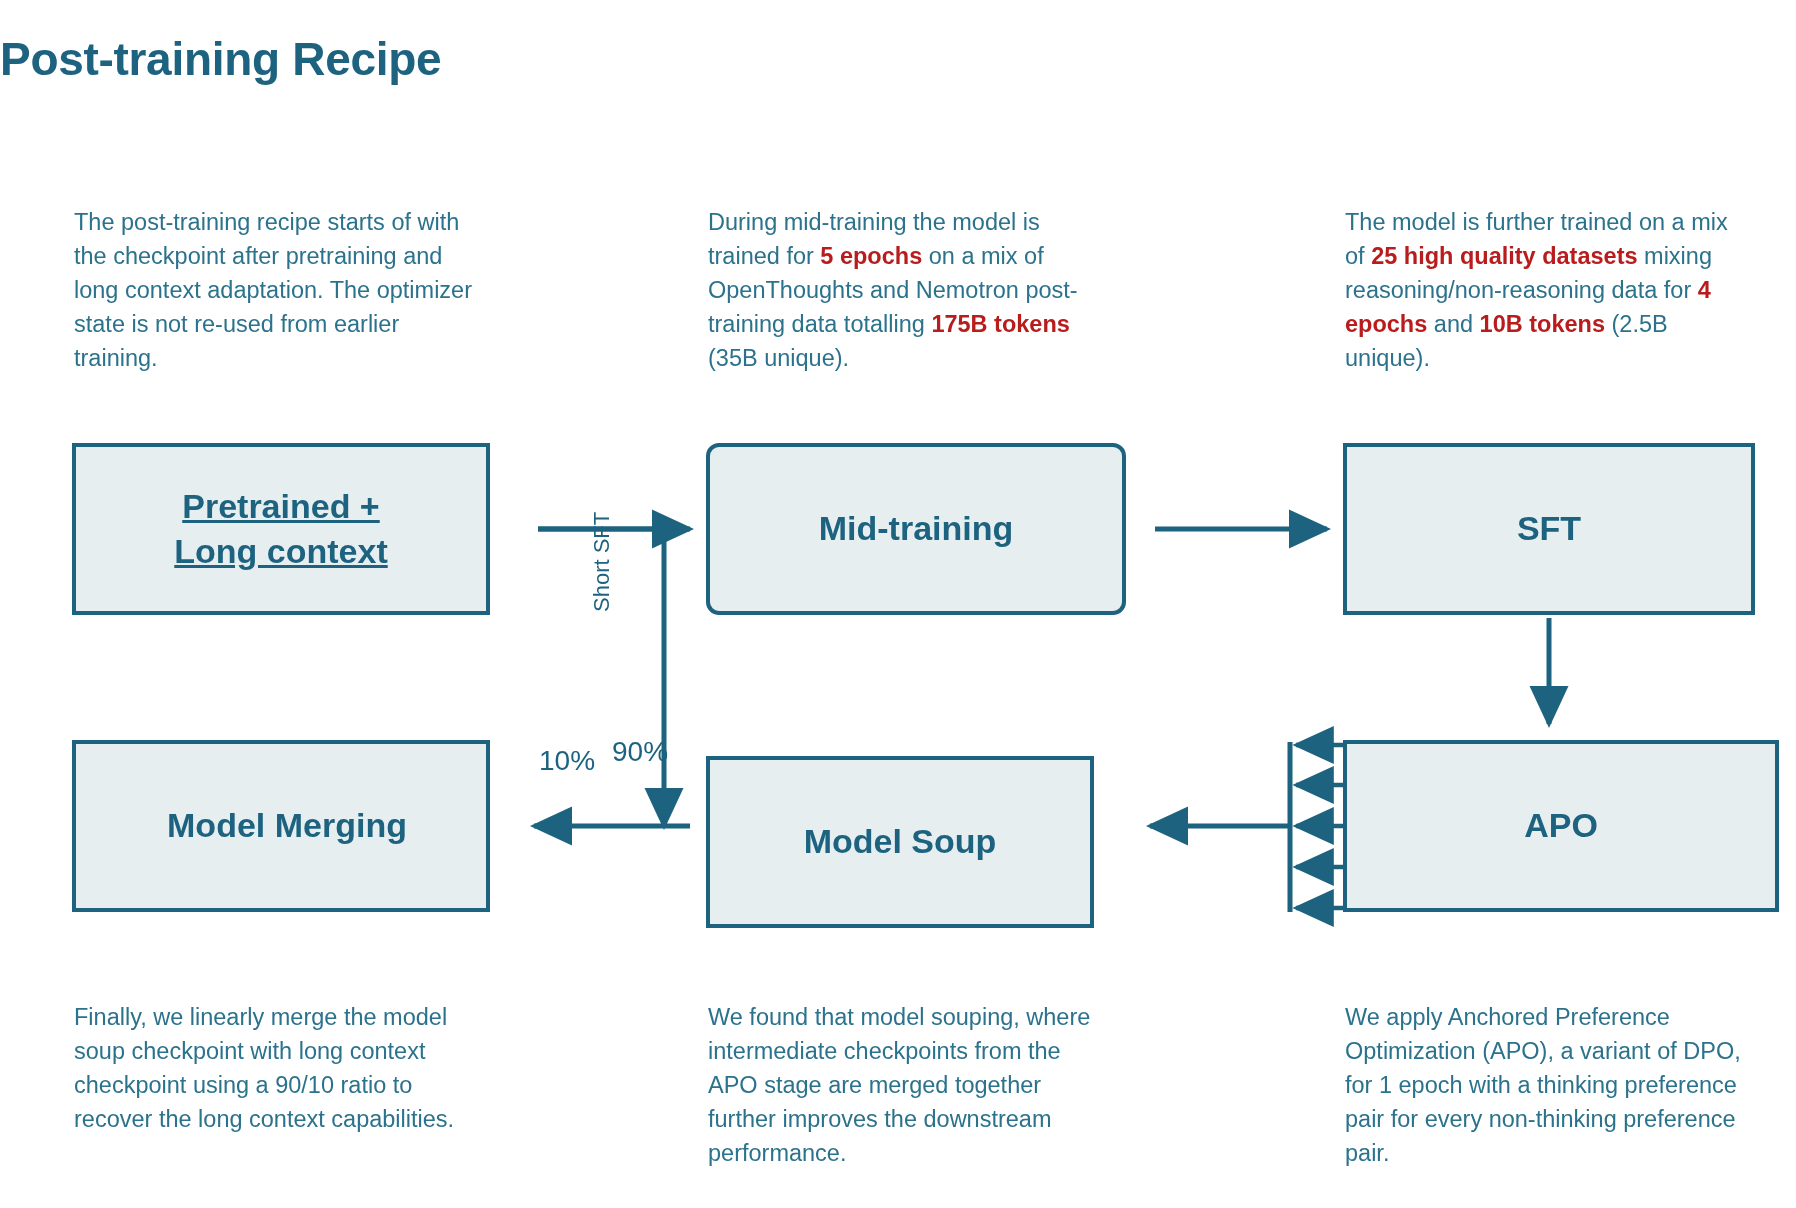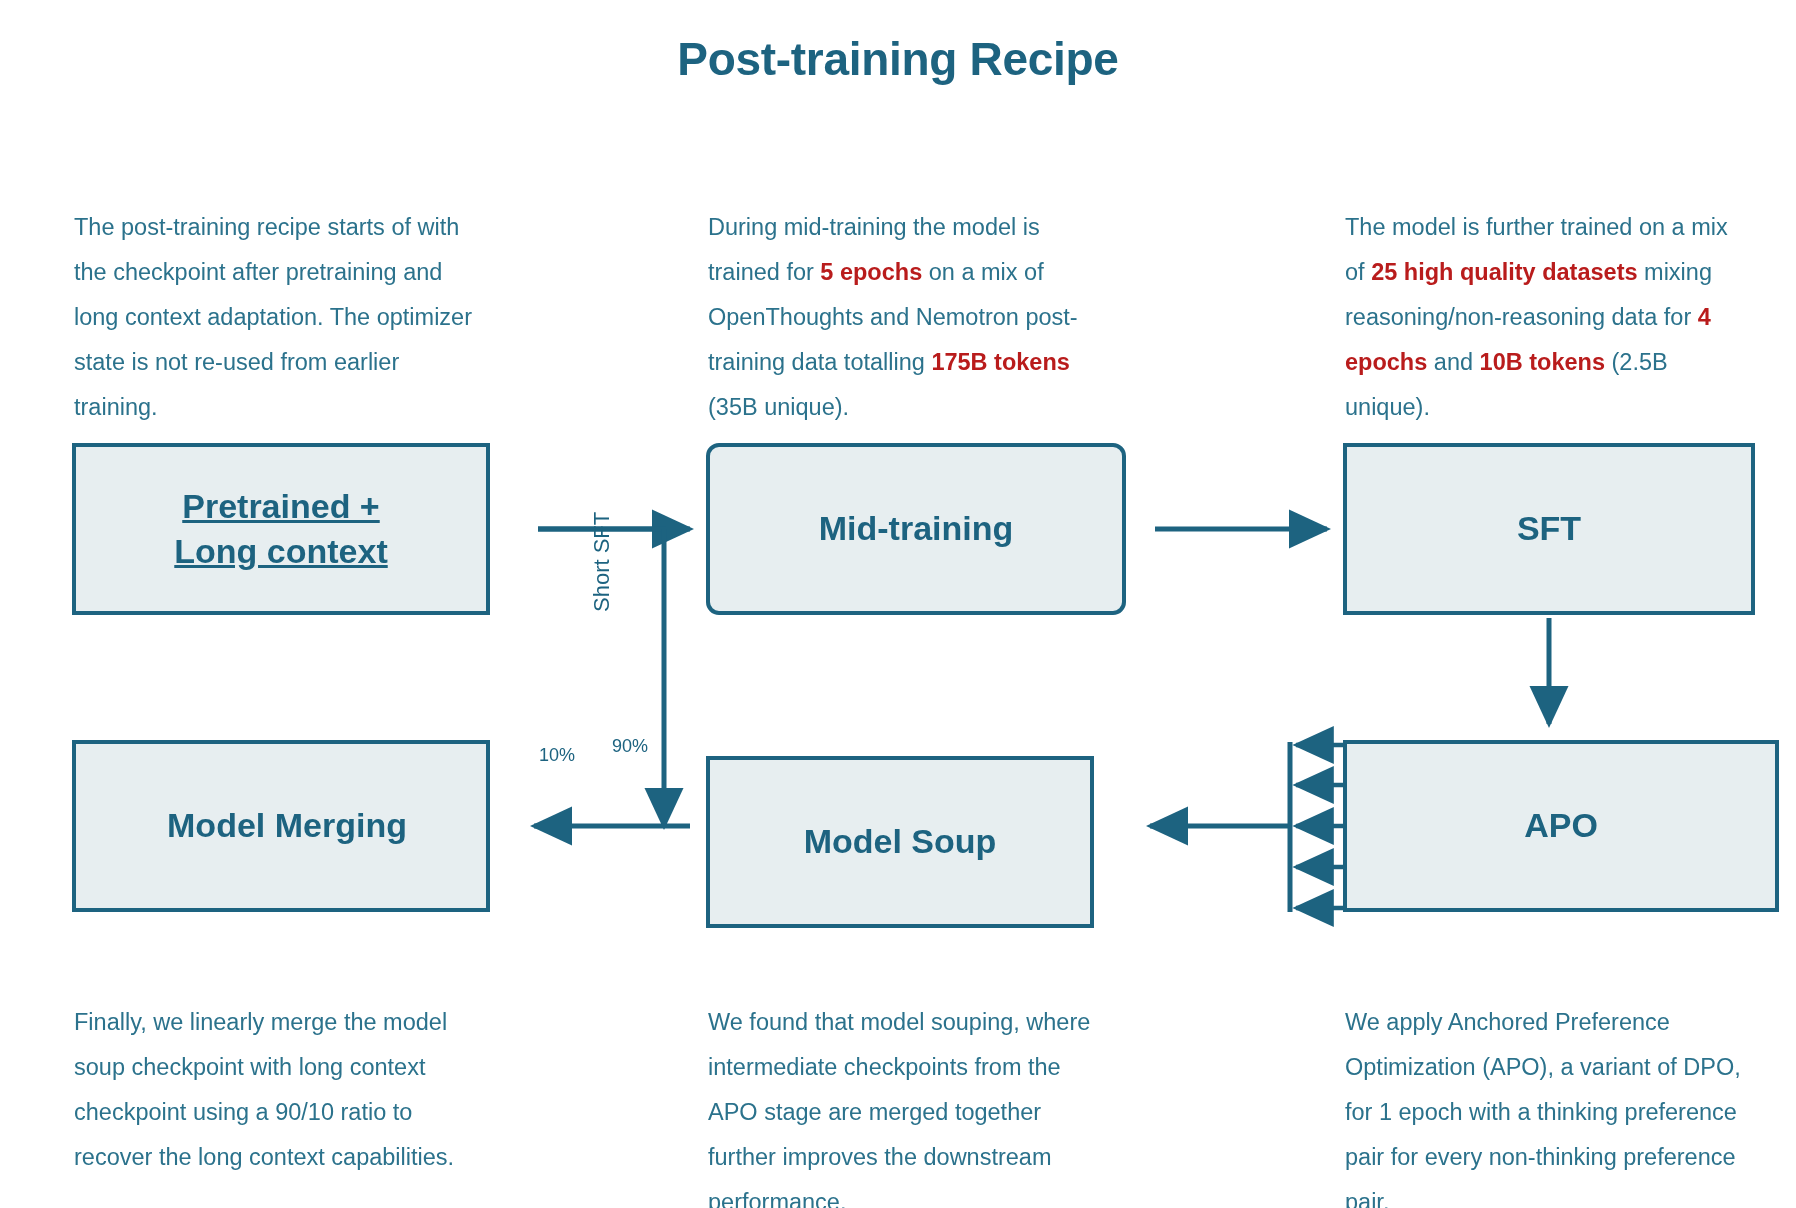--- a/index.html
+++ b/index.html
@@ -14,31 +14,30 @@
     color: #1d6380;
     position: relative;
     overflow: hidden;
   }
 
   #page-title {
     position: absolute;
     top: 32px;
     left: 0;
     width: 1796px;
-    text-align: center;
     font-size: 46px;
     font-weight: bold;
     color: #1d6380;
     letter-spacing: -0.3px;
   }
 
   .note {
     position: absolute;
     font-size: 23.5px;
-    line-height: 45px;
+    line-height: 34px;
     color: #2b728c;
     width: 400px;
   }
   .note b { font-weight: bold; color: #b91c1c; }
 
   .note-top-1 { left: 74px;  top: 205px; }
   .note-top-2 { left: 708px; top: 205px; width: 410px; }
   .note-top-3 { left: 1345px; top: 205px; width: 400px; }
 
   .note-bot-1 { left: 74px;  top: 1000px; }
@@ -83,21 +82,21 @@
     left: 589px;
     top: 612px;
     font-size: 22px;
     color: #1d6380;
     transform: rotate(-90deg);
     transform-origin: left top;
     white-space: nowrap;
   }
   .pct {
     position: absolute;
-    font-size: 18px;
+    font-size: 28px;
     color: #1d6380;
     white-space: nowrap;
   }
   #pct-10 { left: 539px; top: 745px; }
   #pct-90 { left: 612px; top: 736px; }
 </style>
 </head>
 <body>
 
 <div id="page-title">Post-training Recipe</div>

